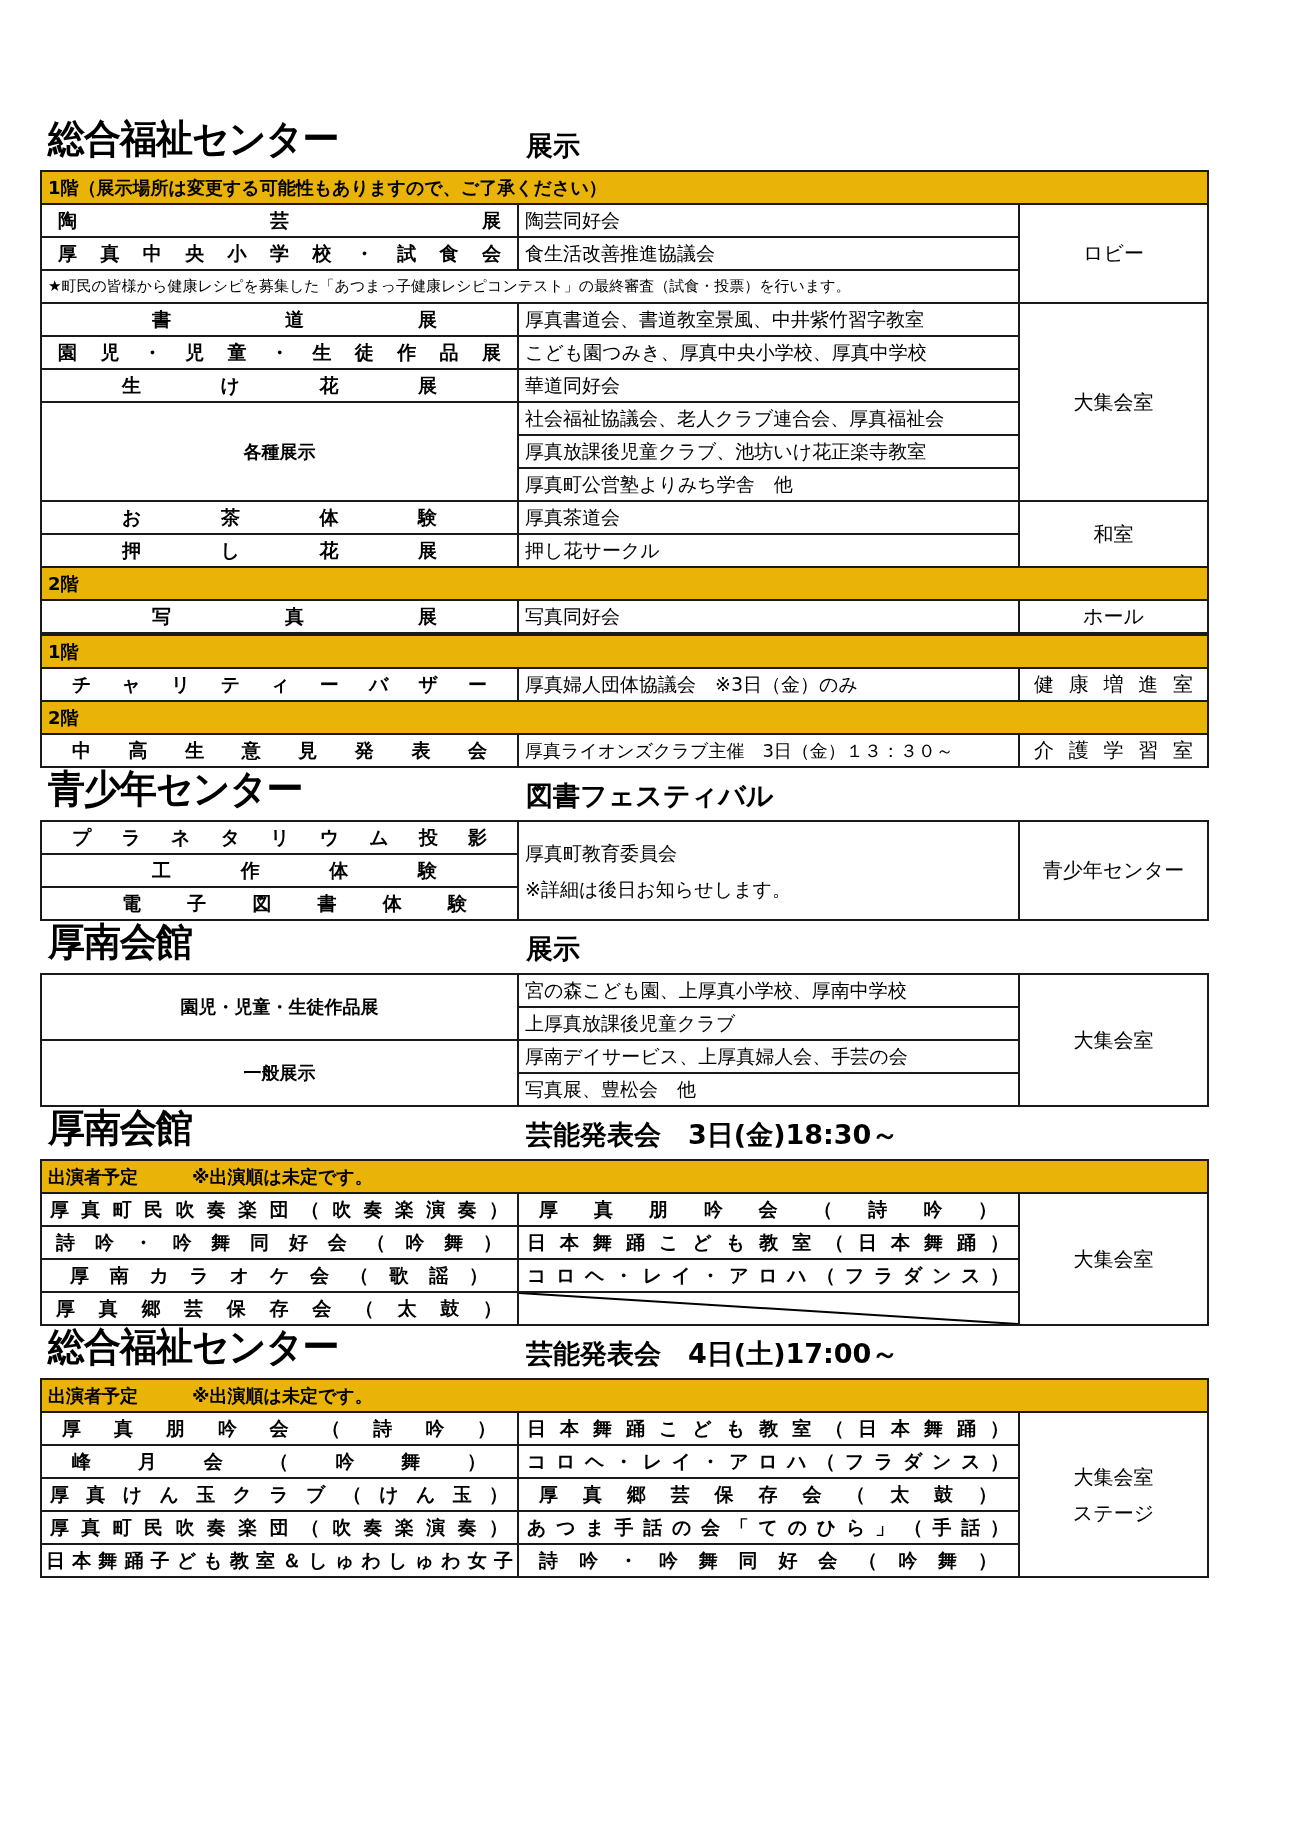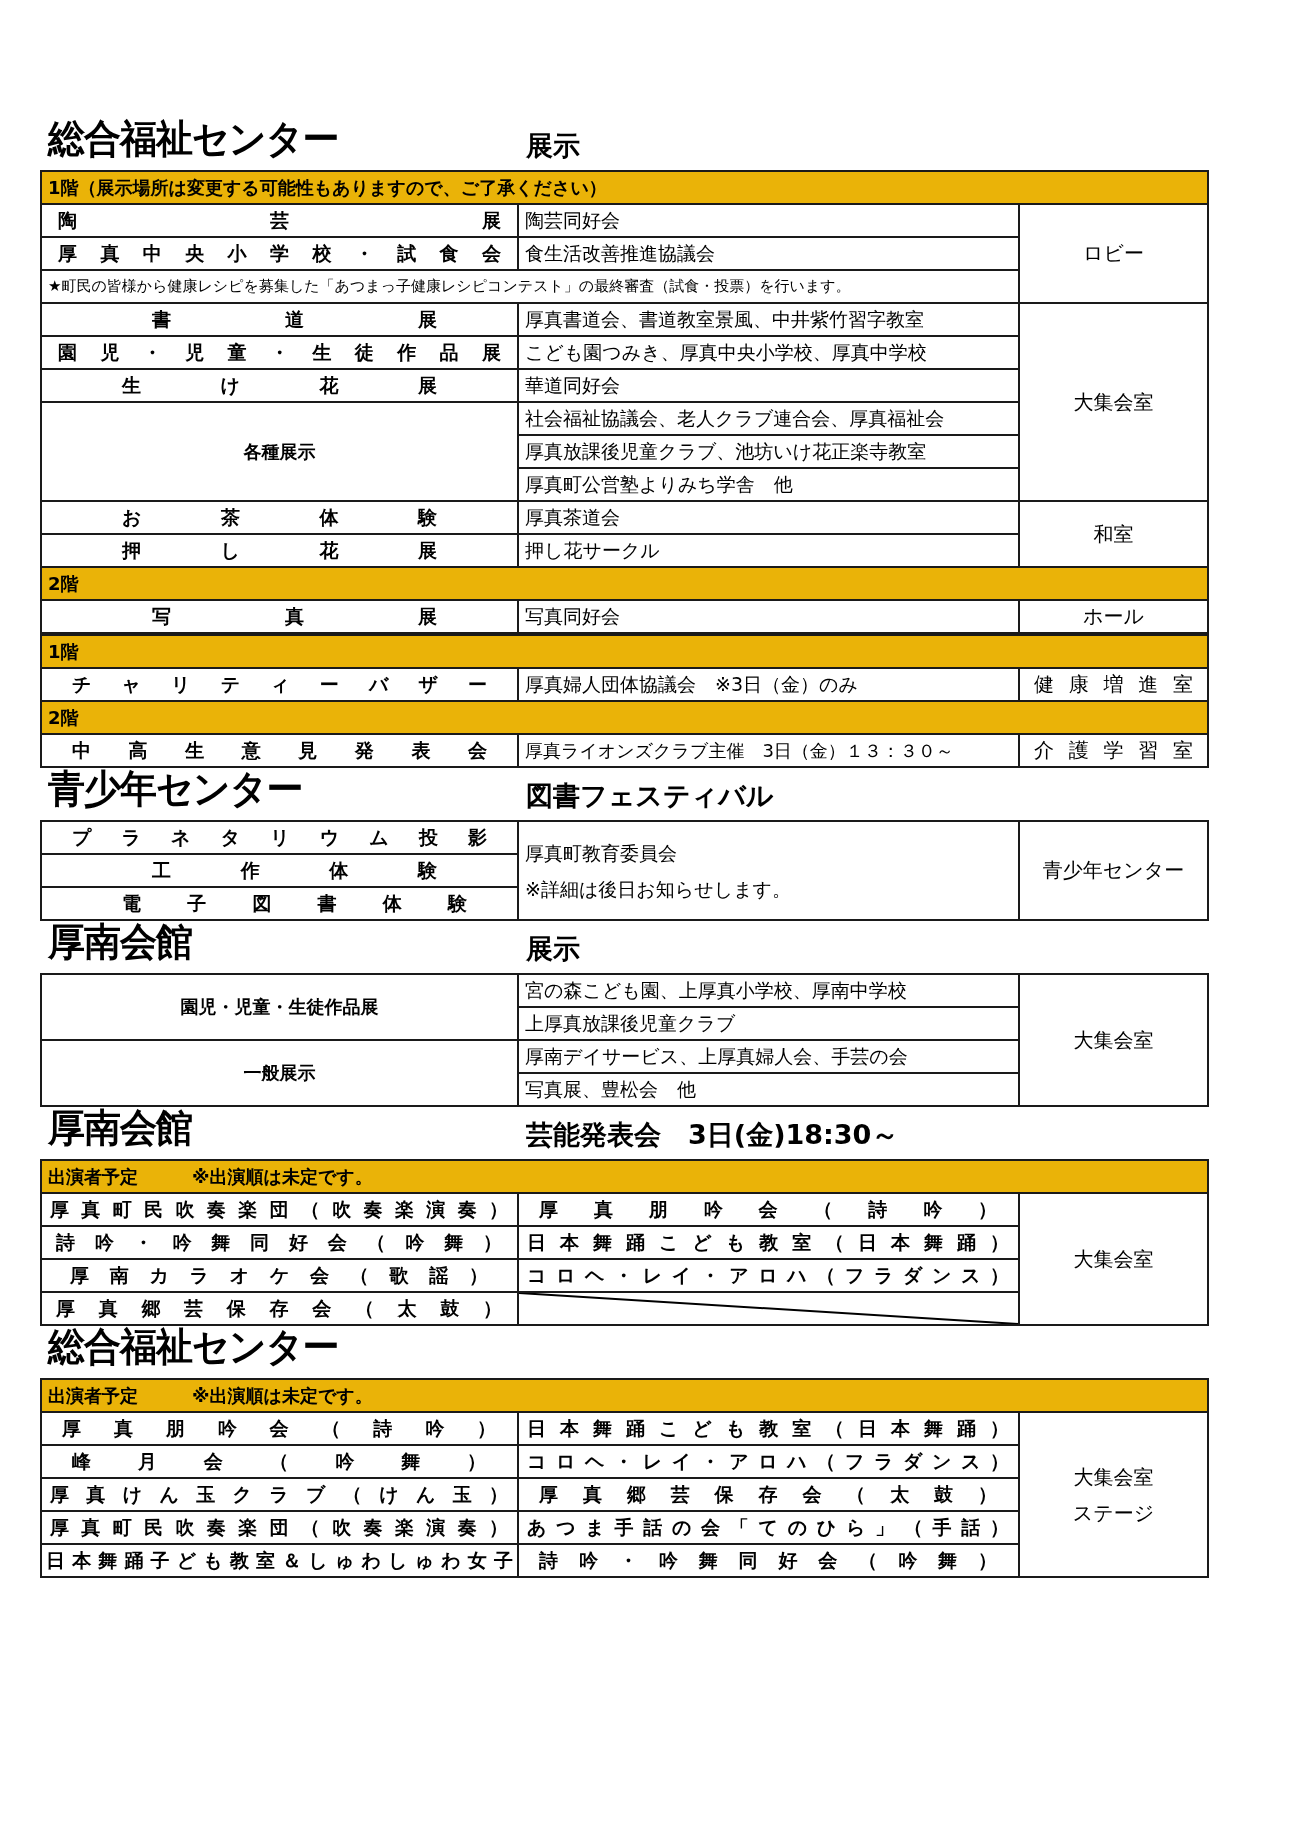--- a/index.html
+++ b/index.html
@@ -216,20 +216,21 @@
         <svg viewBox="0 0 100 10" preserveAspectRatio="none">
           <line x1="0" y1="0" x2="100" y2="10" stroke="#000" stroke-width="0.6" vector-effect="non-scaling-stroke" style="stroke-width:2px"></line>
         </svg>
       </td>
     </tr>
   </tbody>
     </table>
 
   <div class="sec-head">
     <span class="venue">総合福祉センター</span>
+    <span class="event">芸能発表会　4日(土)17:00～</span>
   </div>
   <table>
     <colgroup>
         <col class="c1">
         <col class="c2">
         <col class="c3">
       </colgroup>
     <tbody>
         <tr>
           <td class="grey" colspan="3" style="white-space:pre">出演者予定　　　※出演順は未定です。</td>

